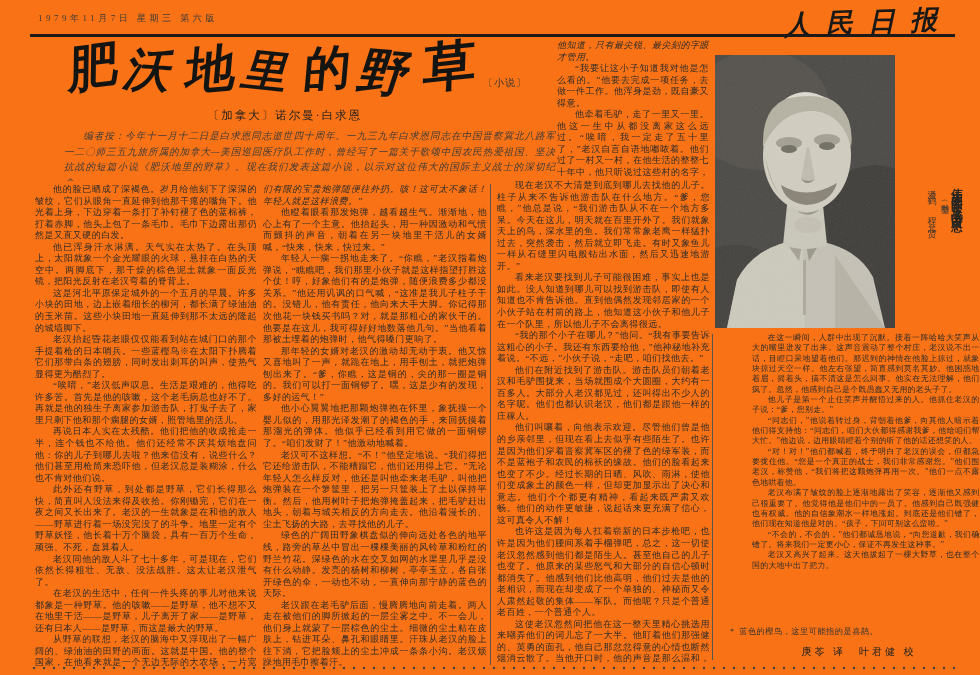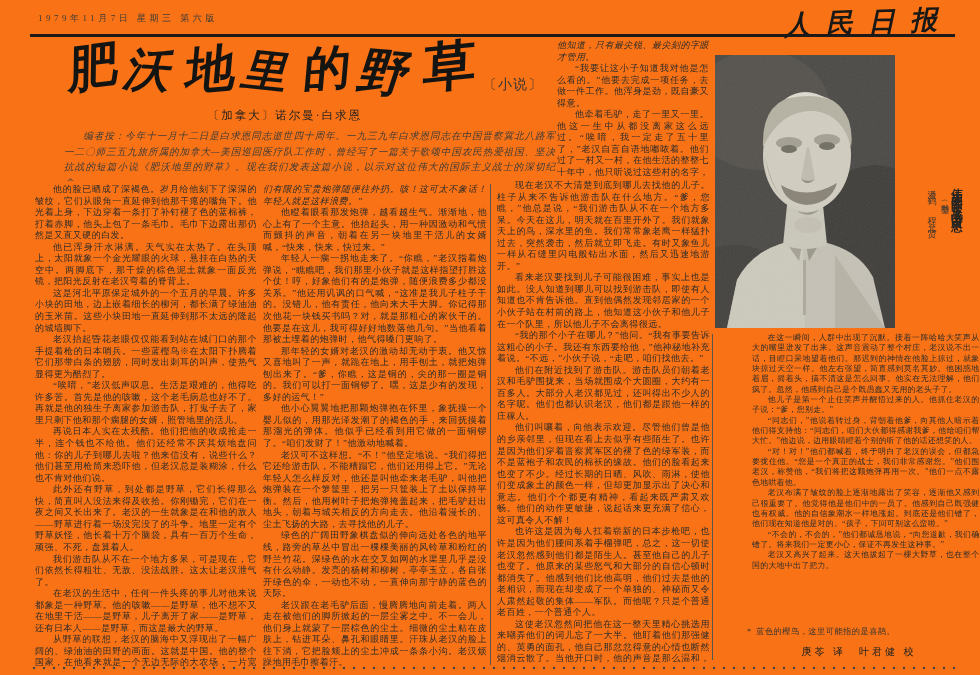--- a/index.html
+++ b/index.html
@@ -12,21 +12,21 @@
   
   .title-row{position:absolute;left:68px;top:42px;width:408px;height:62px;display:flex;justify-content:space-between;align-items:flex-start;}
   .title-row span{font-size:50px;font-weight:bold;color:#141412;line-height:1;display:inline-block;}
   .tc0{transform:rotate(-7deg) skewX(-8deg);}
   .tc1{transform:rotate(4deg) skewX(-14deg) translateY(6px);font-size:46px !important;}
   .tc2{transform:rotate(-5deg) skewX(-10deg) translateY(2px);}
   .tc3{transform:rotate(6deg) skewX(-12deg) translateY(8px);font-size:45px !important;}
   .tc4{transform:rotate(-4deg) skewX(-9deg) translateY(3px);font-size:47px !important;}
   .tc5{transform:rotate(5deg) skewX(-13deg) translateY(6px);}
   .tc6{transform:rotate(-6deg) skewX(-8deg) translateY(-2px);font-size:53px !important;}
-  .genre{position:absolute;left:483px;top:76px;font-size:14px;color:#333;letter-spacing:1px;}
+  .genre{position:absolute;left:483px;top:76px;font-size:10px;color:#333;letter-spacing:1px;}
   .author{position:absolute;left:175px;top:108px;width:220px;text-align:center;font-size:11.5px;letter-spacing:2px;color:#22211f;}
   .editor-note{position:absolute;left:64px;top:128px;width:492px;height:53px;font-size:9.6px;line-height:15.5px;letter-spacing:0.8px;color:#3c3b38;font-style:italic;overflow:hidden;}
   .editor-note p{margin:0;text-indent:2em;text-align:justify;}
   
   .col{position:absolute;font-size:9px;line-height:11.55px;letter-spacing:0.45px;overflow:hidden;color:#2c2b29;}
   .col p{margin:0;text-indent:2em;text-align:justify;}
   .col.flush-first p:first-child{text-indent:0;font-style:italic;}
   .c1{left:35px;top:184px;width:222px;height:484px;}
   .c2{left:263px;top:184px;width:224px;height:484px;}
   .c3t{left:557px;top:40px;width:152px;height:137px;}
@@ -35,21 +35,21 @@
   .vdiv{position:absolute;width:1px;background:#57554f;}
   .vd1{left:490px;top:184px;height:481px;}
   .vd2{left:712px;top:334px;height:326px;}
   
   .photo{position:absolute;left:715px;top:55px;width:180px;height:273px;background:#4f4d48;overflow:hidden;}
   .vcap{position:absolute;left:925px;top:62px;height:270px;writing-mode:vertical-rl;text-orientation:upright;display:flex;flex-direction:column;align-items:center;}
   .vcap .main{font-size:11.5px;font-weight:bold;letter-spacing:3px;color:#262522;}
   .vcap .sub{font-size:8px;letter-spacing:1px;margin-top:4px;color:#3a3936;}
   .vcap .names{font-size:9px;letter-spacing:6px;margin-top:16px;color:#33322f;}
   
-  .footnote{position:absolute;left:728px;top:626px;width:226px;font-size:8.2px;letter-spacing:0.5px;color:#343330;margin-left:17px;}
+  .footnote{position:absolute;left:728px;top:626px;width:226px;font-size:8.2px;letter-spacing:0.5px;color:#343330;}
   .credits{position:absolute;left:756px;top:645px;width:206px;text-align:center;font-size:10px;font-weight:normal;letter-spacing:3px;color:#232220;}
   .aster-border{position:absolute;left:30px;right:25px;top:664px;height:8px;
     background-image:radial-gradient(circle at 4px 4px,#43423e 1.3px,transparent 1.6px);
     background-size:10px 8px;background-repeat:repeat-x;}
 </style>
 </head>
 <body>
 
 <div id="page">
 
@@ -73,21 +73,21 @@
   </div>
 
   <div class="col c1">
       <p>他的脸已晒成了深褐色。岁月给他刻下了深深的皱纹，它们从眼角一直延伸到他那干瘪的嘴角下。他光着上身，下边穿着一条打了补钉褪了色的蓝棉裤，打着赤脚，他头上包了一条毛巾。毛巾下边露出那仍然是又直又硬的白发。</p>
       <p>他已浑身汗水淋漓。天气实在太热了。在头顶上，太阳就象一个金光耀眼的火球，悬挂在白热的天空中。两脚底下，那干燥的棕色泥土就象一面反光镜，把阳光反射在老汉弯着的脊背上。</p>
       <p>这是河北平原保定城外的一个五月的早晨。许多小块的田地，边上嵌着细长的柳河，都长满了绿油油的玉米苗。这些小块田地一直延伸到那不太远的隆起的城墙脚下。</p>
       <p>老汉抬起昏花老眼仅仅能看到站在城门口的那个手提着枪的日本哨兵。一些蓝樫鸟※在太阳下扑腾着它们那带白条的翅膀，同时发出刺耳的叫声，使热气显得更为酷烈了。</p>
       <p>“唉唷，”老汉低声叹息。生活是艰难的，他得吃许多苦。首先是他的咳嗽，这个老毛病总也好不了。再就是他的独生子离家参加游击队，打鬼子去了，家里只剩下他和那个瘸腿的女婿，照管地里的活儿。</p>
       <p>再说日本人实在太残酷。他们把他的收成抢走一半，连个钱也不给他。他们还经常不厌其烦地盘问他：你的儿子到哪儿去啦？他来信没有，说些什么？他们甚至用枪筒来恐吓他，但老汉总是装糊涂，什么也不肯对他们说。</p>
       <p>此外还有野草，到处都是野草，它们长得那么快，简直叫人没法来得及收拾。你刚锄完，它们在一夜之间又长出来了。老汉的一生就象是在和他的敌人——野草进行着一场没完没了的斗争。地里一定有个野草妖怪，他长着十万个脑袋，具有一百万个生命，顽强、不死，盘算着人。</p>
-      <p>我们游击队从不在一个地方多呆，可是现在，它们依然长得粗壮、无敌、没法战胜。这太让老汉泄气了。</p>
+      <p>老汉同他的敌人斗了七十多年，可是现在，它们依然长得粗壮、无敌、没法战胜。这太让老汉泄气了。</p>
       <p>在老汉的生活中，任何一件头疼的事儿对他来说都象是一种野草。他的咳嗽——是野草，他不想不又在地里干活——是野草，儿子离开了家——是野草，还有日本人——是野草，而这是最大的野草。</p>
       <p>从野草的联想，老汉的脑海中又浮现出了一幅广阔的、绿油油的田野的画面。这就是中国。他的整个国家，在他看来就是一个无边无际的大农场，一片宽广的肥沃土地。他看到敌人——野草，在这片大地上泛滥成灾。它们长得那样粗壮蛮横，嫩绿的玉米苗快要被它们缠死了。于是，当他满怀仇恨地用锄头在锄一棵特别霸道的粗壮的野草时，他嘟哝地对自己说：“日本鬼子，去你的吧。”他把草连根掘起，扔到一边，然后又狠狠地给它一锄，断送了它的生命。</p>
     </div>
   <div class="col c2 flush-first">
       <p>们有限的宝贵炮弹随便往外扔。咳！这可太不象话！年轻人就是这样浪费。”</p>
       <p>他瞪着眼看那发炮弹，越看越生气。渐渐地，他心上有了一个主意。他抬起头，用一种因激动和气愤而颤抖的声音，朝着在另一块地里干活儿的女婿喊，“快来，快来，快过来。”</p>
       <p>年轻人一瘸一拐地走来了。“你瞧，”老汉指着炮弹说，“瞧瞧吧，我们那里小伙子就是这样指望打胜这个仗！哼，好象他们有的是炮弹，随便浪费多少都没关系。”他还用讥讽的口气喊，“这准是我儿子柱子干的。没错儿，他有责任，他向来大手大脚。你记得那次他花一块钱买书吗？对，就是那粗心的家伙干的。他要是在这儿，我可得好好地数落他几句。”当他看着那被土埋着的炮弹时，他气得嗓门更响了。</p>
       <p>那年轻的女婿对老汉的激动却无动于衷。他又惊又喜地叫了一声，就跪在地上，用手刨土，就把炮弹刨出来了。“爹，你瞧，这是铜的，尖的那一圈是铜的。我们可以打一面铜锣了。嘿，这是少有的发现，多好的运气！”</p>
       <p>他小心翼翼地把那颗炮弹抱在怀里，象抚摸一个婴儿似的，用那光泽发潮了的褐色的手，来回抚摸着那溜光的弹体。他似乎已经看到用它做的一面铜锣了。“咱们发财了！”他激动地喊着。</p>
       <p>老汉可不这样想。“不！”他坚定地说。“我们得把它还给游击队，不能糟蹋它，他们还用得上它。”无论年轻人怎么样反对，他还是叫他牵来老毛驴，叫他把炮弹装在一个箩筐里，把另一只筐装上了土以保持平衡。然后，他用树叶子把炮弹掩盖起来，把毛驴赶出地头，朝着与城关相反的方向走去。他沿着漫长的、尘土飞扬的大路，去寻找他的儿子。</p>

